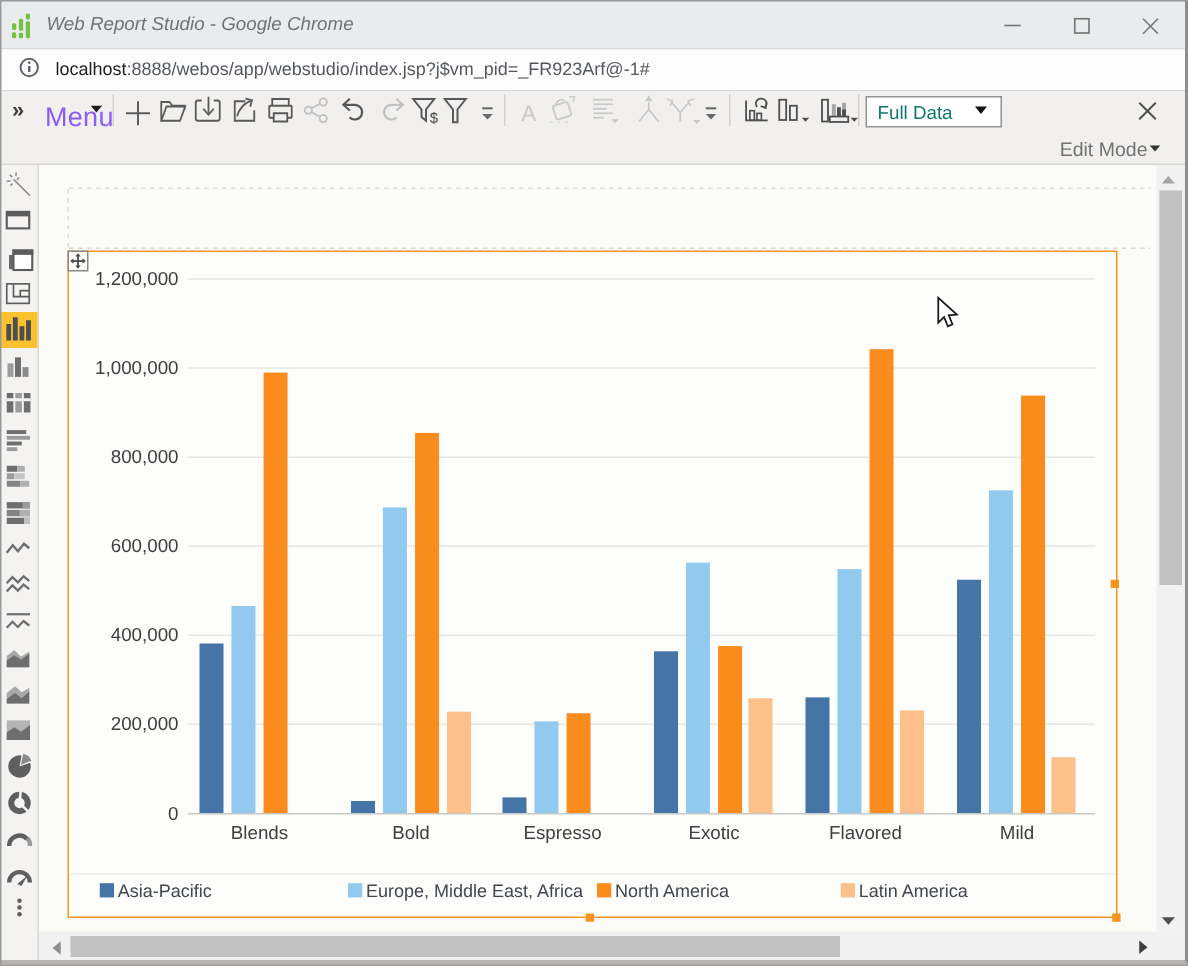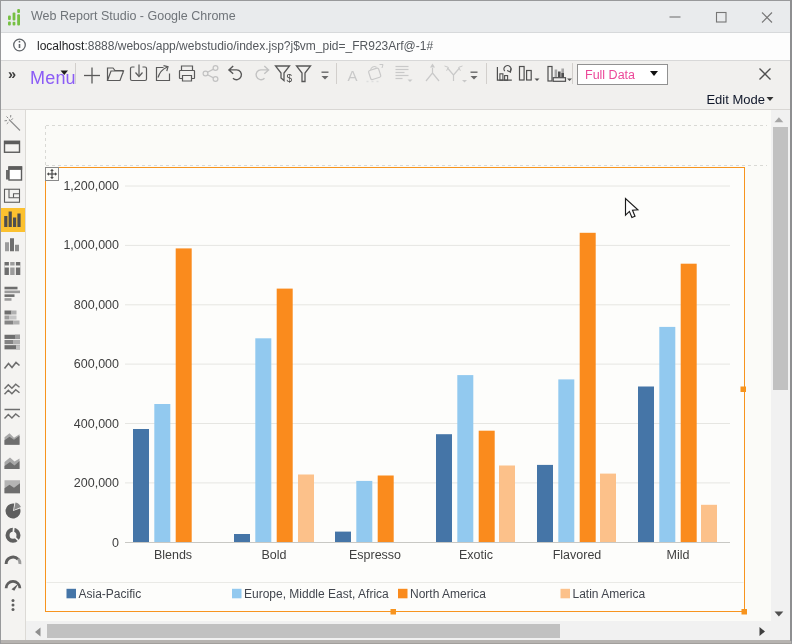--- a/index.html
+++ b/index.html
@@ -1,32 +1,32 @@
 <!DOCTYPE html>
 <html><head>
 <meta charset="utf-8">
 <style>
   html,body{margin:0;padding:0;}
   body{width:792px;height:644px;position:relative;overflow:hidden;
        font-family:"Liberation Sans",sans-serif;background:#fbfbf8;}
   .abs{position:absolute;}
   #titlebar{left:0;top:0;width:792px;height:33px;background:#e9ebed;border-bottom:1px solid #d7d9db;box-sizing:border-box;}
-  #titletext{left:31px;top:9px;font-size:12.5px;color:#6f7479;}
+  #titletext{left:31px;top:9px;font-size:12.5px;color:#6f7479;font-style:italic;}
   #urlbar{left:0;top:33px;width:792px;height:28px;background:#fdfdfd;border-bottom:1px solid #d8d8d8;box-sizing:border-box;}
   #urltext{left:37px;top:39px;font-size:12px;color:#1e1f21;}
   #urltext .path{color:#54585d;}
   #toolbar{left:0;top:61px;width:792px;height:49px;background:#f1f0ee;border-bottom:1px solid #d9d7d4;box-sizing:border-box;}
   #content{left:0;top:110px;width:792px;height:530px;background:#fbfbf8;}
   #sidebar{left:0;top:110px;width:26px;height:530px;background:#f4f3f1;border-right:1px solid #dcdad6;box-sizing:border-box;}
   #selhl{left:0;top:208px;width:25px;height:24px;background:#fcc12f;}
   #chartbox{left:45px;top:167px;width:700px;height:445px;border:1px solid #f7941e;background:#fdfdfb;box-sizing:border-box;}
   #menu{left:30px;top:67.5px;font-size:18px;color:#8b5cf6;letter-spacing:0.2px;}
   #chev{left:8px;top:65.5px;font-size:14.5px;color:#3c3c3c;font-weight:bold;}
-  #editmode{left:0px;top:92px;width:765px;text-align:right;font-size:13px;color:#0f172a;}
-  #fulldata{left:577px;top:64px;width:91px;height:21px;background:#fff;border:1px solid #919191;box-sizing:border-box;font-size:12.5px;color:#ec4899;padding:3px 0 0 7px;}
+  #editmode{left:0px;top:92px;width:765px;text-align:right;font-size:13px;color:#737373;}
+  #fulldata{left:577px;top:64px;width:91px;height:21px;background:#fff;border:1px solid #919191;box-sizing:border-box;font-size:12.5px;color:#0f766e;padding:3px 0 0 7px;}
   #vtrack{left:771px;top:110px;width:20px;height:511px;background:#f1f1f1;}
   #vthumb{left:773px;top:127px;width:14.5px;height:263px;background:#c1c1c1;}
   #htrack{left:26px;top:621px;width:744px;height:19px;background:#f1f1f1;}
   #hthumb{left:47px;top:623.5px;width:513px;height:14px;background:#c1c1c1;}
   #corner{left:770px;top:621px;width:21px;height:19px;background:#f1f1f1;}
   #bottomstrip{left:0;top:640px;width:792px;height:4px;background:#b6b3b0;border-bottom:1.5px solid #a29f9c;box-sizing:border-box;}
   #winborder{left:0;top:0;width:792px;height:644px;border:1px solid #98999b;border-bottom:none;box-sizing:border-box;pointer-events:none;}
   #overlay{left:0;top:0;width:792px;height:644px;}
 </style>
 </head>

